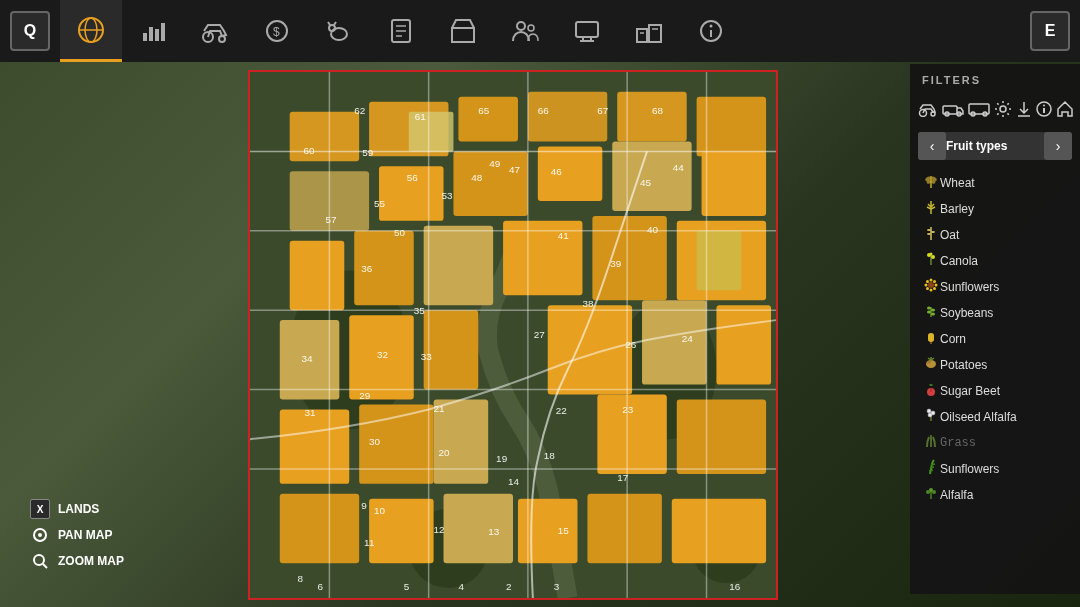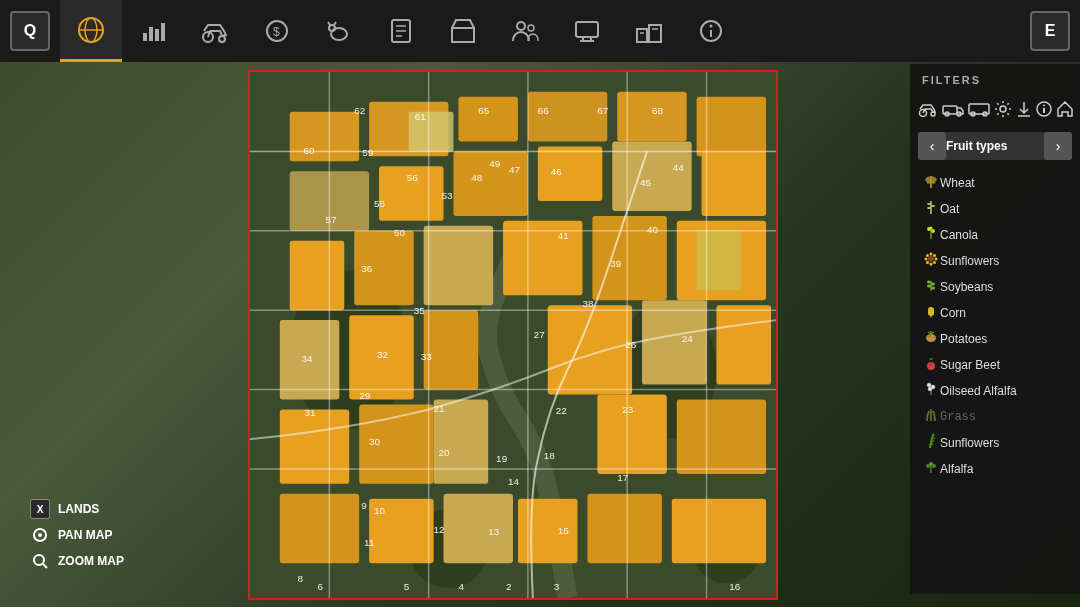--- a/index.html
+++ b/index.html
@@ -552,20 +552,32 @@
             <ellipse cx="11" cy="6" rx="3" ry="2" transform="rotate(30 11 6)" fill="#c8a830" opacity="0.7"></ellipse>
             <ellipse cx="6" cy="9" rx="2.5" ry="1.5" transform="rotate(-20 6 9)" fill="#c8a830" opacity="0.7"></ellipse>
             <ellipse cx="10" cy="9" rx="2.5" ry="1.5" transform="rotate(20 10 9)" fill="#c8a830" opacity="0.7"></ellipse>
           </svg>
         </div>
         <span class="fruit-item-label">Wheat</span>
       </div>
       <div class="fruit-item">
         <div class="fruit-item-icon">
           <svg width="16" height="16" viewBox="0 0 16 16" fill="none">
+            <path d="M8 15 L8 2" stroke="#c8b830" stroke-width="1.5"></path>
+            <line x1="5" y1="5" x2="8" y2="8" stroke="#c8b830" stroke-width="1.5"></line>
+            <line x1="11" y1="5" x2="8" y2="8" stroke="#c8b830" stroke-width="1.5"></line>
+            <line x1="4" y1="8" x2="8" y2="10" stroke="#c8b830" stroke-width="1.5"></line>
+            <line x1="12" y1="8" x2="8" y2="10" stroke="#c8b830" stroke-width="1.5"></line>
+          </svg>
+        </div>
+        <span class="fruit-item-label">Barley</span>
+      </div>
+      <div class="fruit-item">
+        <div class="fruit-item-icon">
+          <svg width="16" height="16" viewBox="0 0 16 16" fill="none">
             <path d="M8 15 L8 2" stroke="#d4c060" stroke-width="1.5"></path>
             <ellipse cx="6" cy="5" rx="2" ry="1" fill="#d4c060"></ellipse>
             <ellipse cx="10" cy="7" rx="2" ry="1" fill="#d4c060"></ellipse>
             <ellipse cx="6" cy="9" rx="2" ry="1" fill="#d4c060"></ellipse>
           </svg>
         </div>
         <span class="fruit-item-label">Oat</span>
       </div>
       <div class="fruit-item">
         <div class="fruit-item-icon">

